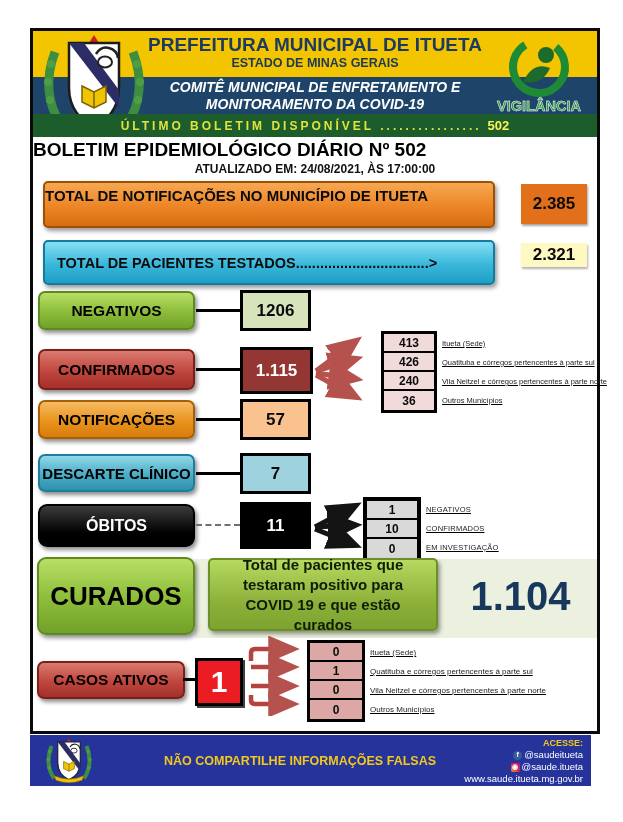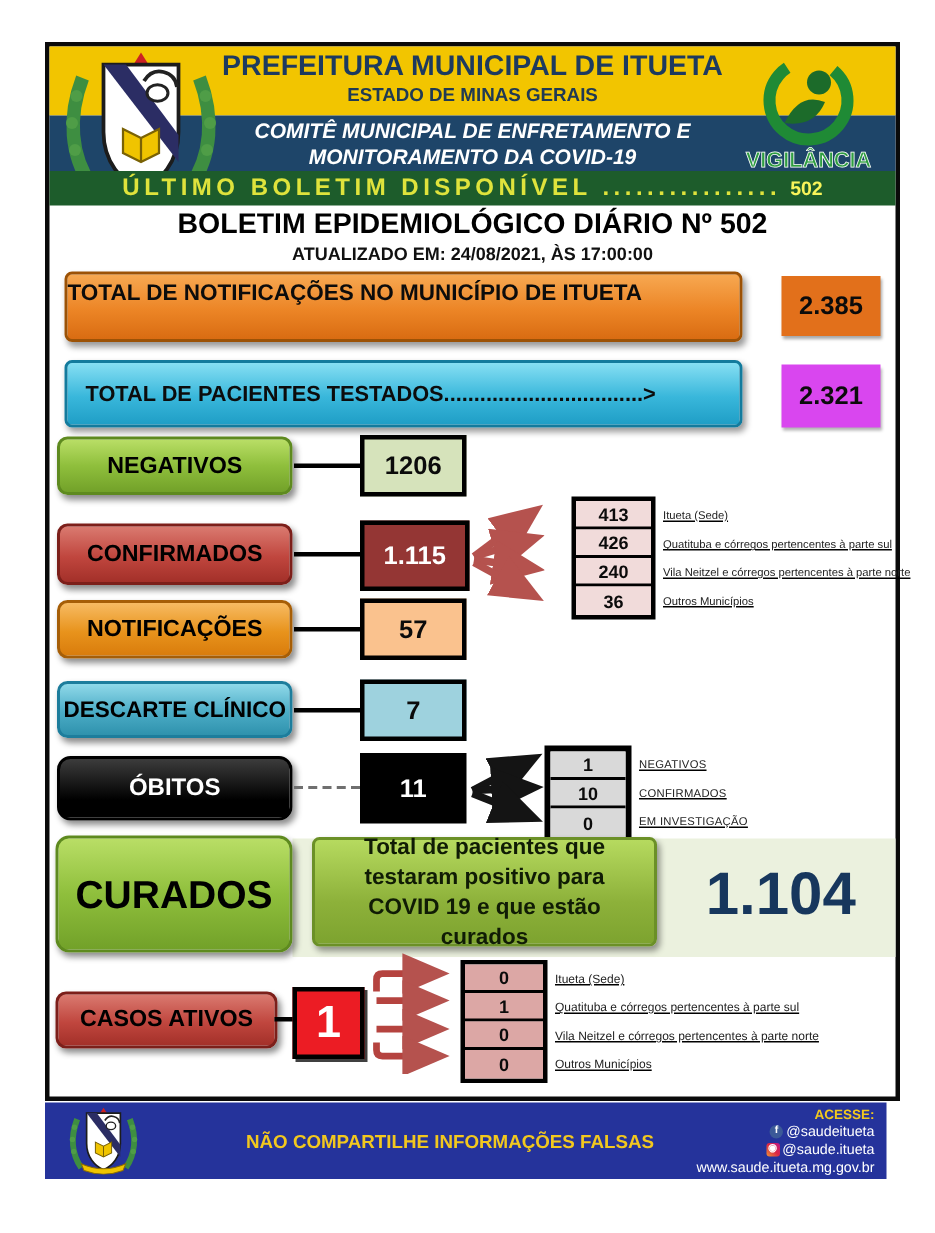--- a/index.html
+++ b/index.html
@@ -8,23 +8,23 @@
   .page { position:absolute; left:30px; top:28px; width:570px; height:706px;
           border:3px solid #0a0a0a; background:#fff; }
   .abs { position:absolute; }
   .band-yellow { left:0; top:0; width:564px; height:46px; background:#f2c500; }
   .band-blue   { left:0; top:46px; width:564px; height:37px; background:#1e4569; }
   .band-green  { left:0; top:83px; width:564px; height:23px; background:#1d5c2b;
                  display:flex; align-items:center; justify-content:center; gap:6px; }
   .hdr-t1 { left:0; top:3px; width:564px; text-align:center; font-size:19px; font-weight:bold; color:#1d3a5f; }
   .hdr-t2 { left:0; top:25px; width:564px; text-align:center; font-size:12.5px; font-weight:bold; color:#203a54; }
   .hdr-c  { left:0; top:48px; width:564px; text-align:center; font-size:14px; font-weight:bold; color:#fff; line-height:17px;font-style:italic; }
-  .gb-label { font-size:16px; font-weight:bold; color:#dfe33c; letter-spacing:3px; }
+  .gb-label { font-size:12px; font-weight:bold; color:#dfe33c; letter-spacing:3px; }
   .gb-value { font-size:13px; font-weight:bold; color:#f8f45a; }
-  .title    { left:0; top:108px; width:564px; text-align:center; font-size:19px; font-weight:bold; color:#000; }
+  .title    { left:0; top:108px; width:564px; font-size:19px; font-weight:bold; color:#000; }
   .subtitle { left:0; top:131px; width:564px; text-align:center; font-size:12px; font-weight:bold; color:#111; }
   .bigbar { border-radius:5px; box-shadow:2px 3px 4px rgba(0,0,0,.4); }
   .bar-orange { left:10px; top:150px; width:452px; height:47px;
       background:linear-gradient(180deg,#f7a851 0%,#ec8526 55%,#d96c12 100%); border:2px solid #9c5206; }
   .bar-orange .l1 { margin-top:4px; text-align:left; font-size:15px; font-weight:bold; color:#0c0c0c; }
   .bar-orange .l2 { margin-left:10px; font-size:13px; font-weight:bold; color:#0c0c0c; }
   .bar-blue { left:10px; top:209px; width:452px; height:45px; display:flex; align-items:center;
       background:linear-gradient(180deg,#86dff3 0%,#39b7db 55%,#1f9ec6 100%); border:2px solid #137b9d; }
   .bar-blue .l1 { margin-left:12px; font-size:14.5px; font-weight:bold; color:#0c0c0c; }
   .valplain { display:flex; align-items:center; justify-content:center; font-weight:bold; font-size:17px; color:#0b0b0b; }
@@ -136,21 +136,21 @@
     <div class="abs title">BOLETIM EPIDEMIOLÓGICO DIÁRIO Nº 502</div>
     <div class="abs subtitle">ATUALIZADO EM: 24/08/2021, ÀS 17:00:00</div>
 
     <div class="abs bigbar bar-orange">
       <div class="l1">TOTAL DE NOTIFICAÇÕES NO MUNICÍPIO DE ITUETA</div>
     </div>
     <div class="abs valplain" style="left:488px;top:153px;width:66px;height:40px;background:#e2701b;box-shadow:1px 2px 2px rgba(0,0,0,.35)">2.385</div>
     <div class="abs bigbar bar-blue">
       <div class="l1">TOTAL DE PACIENTES TESTADOS.................................&gt;</div>
     </div>
-    <div class="abs valplain" style="left:488px;top:212px;width:66px;height:42px;background:#d946ef;box-shadow:1px 2px 2px rgba(0,0,0,.3)">2.321</div>
+    <div class="abs valplain" style="left:488px;top:212px;width:66px;height:24px;background:#fef9c3;box-shadow:1px 2px 2px rgba(0,0,0,.3)">2.321</div>
 
     <div class="abs btn green" style="left:5px;top:260px;width:157px;height:39px">NEGATIVOS</div>
     <div class="abs hline" style="left:163px;top:278px;width:44px"></div>
     <div class="abs valbox" style="left:207px;top:259px;width:71px;height:41px;background:#d6e3bb">1206</div>
 
     <div class="abs btn red" style="left:5px;top:318px;width:157px;height:41px">CONFIRMADOS</div>
     <div class="abs hline" style="left:163px;top:337px;width:44px"></div>
     <div class="abs valbox" style="left:207px;top:316px;width:73px;height:47px;background:#943634;color:#fff">1.115</div>
     <svg class="abs" style="left:281px;top:300px" width="49" height="78">
       <line x1="2" y1="40" x2="42" y2="10" stroke="#b5524e" stroke-width="5" marker-end="url(#ar)"></line>

